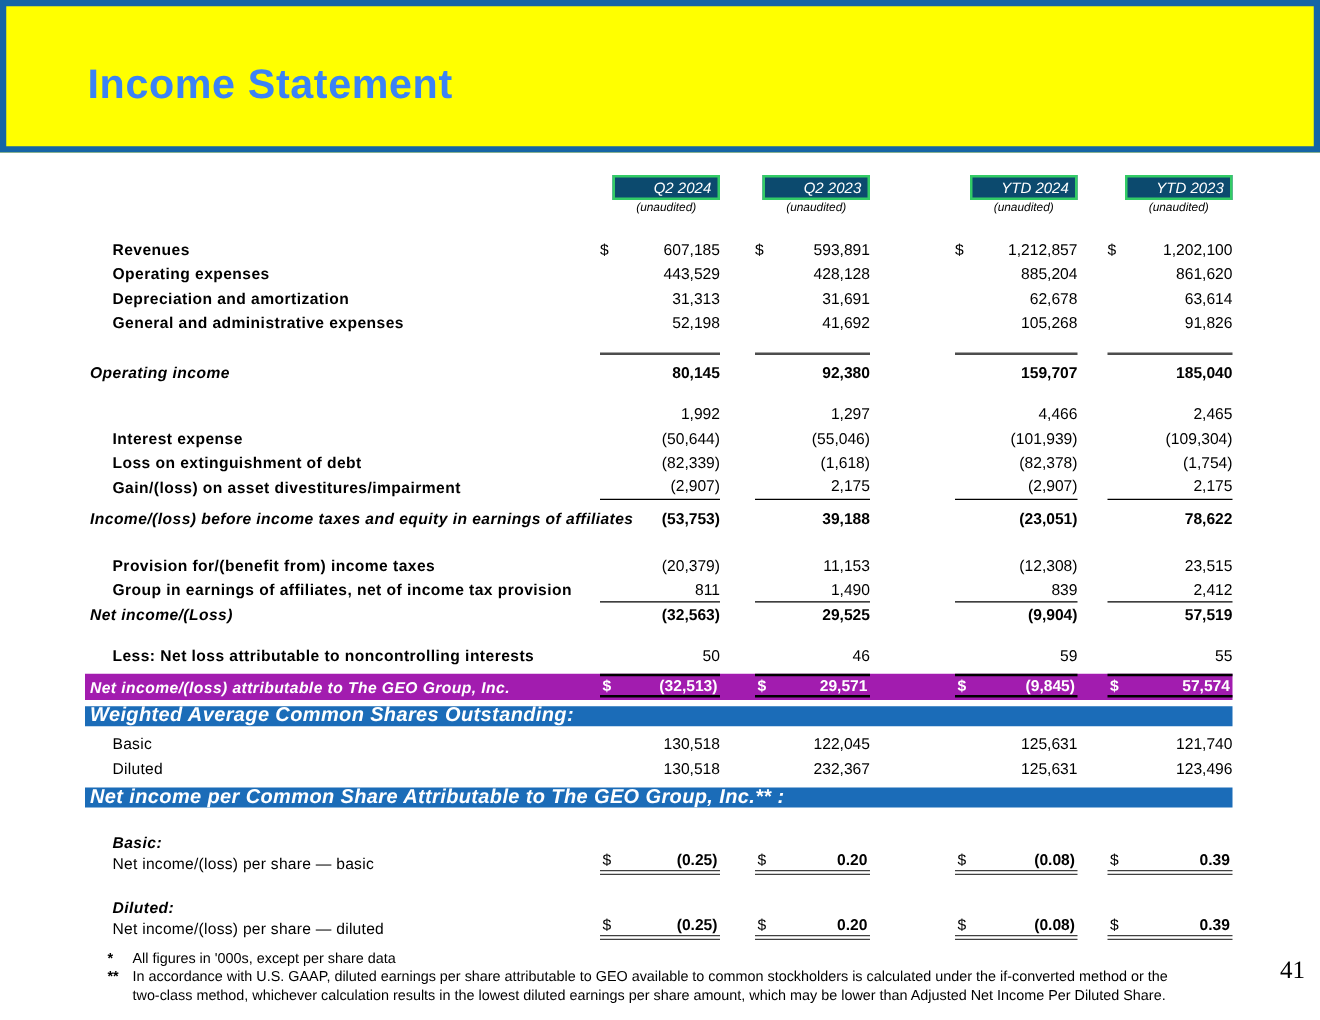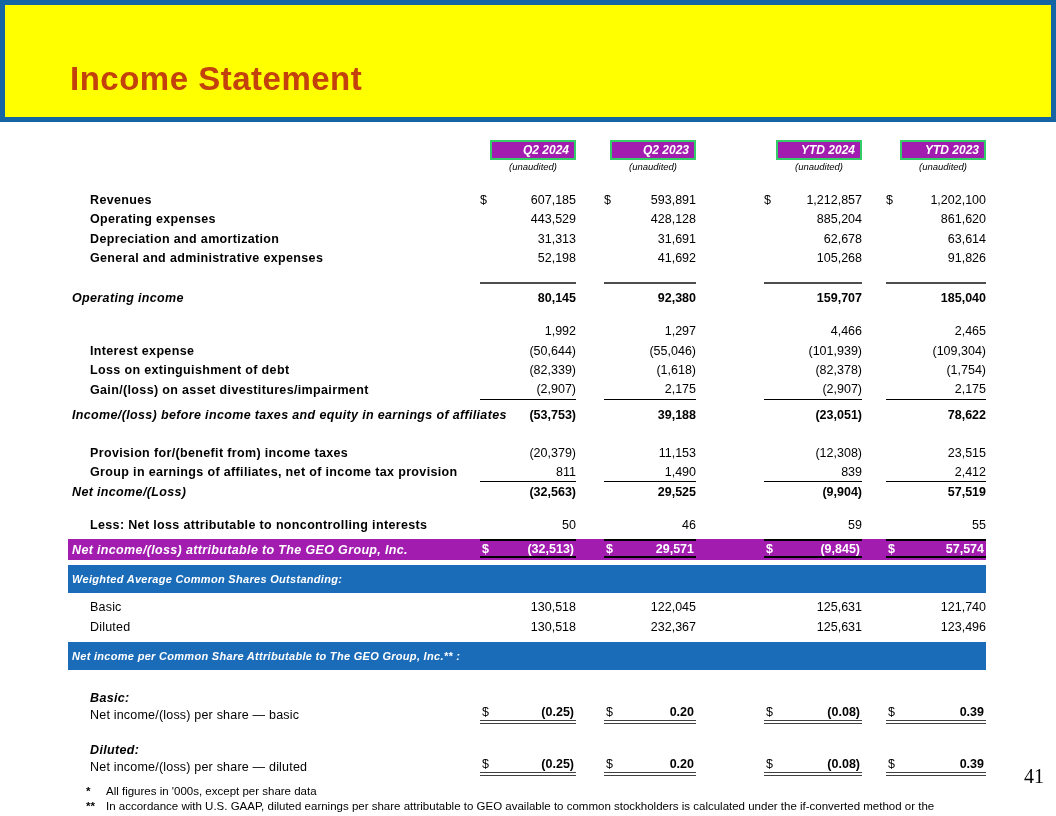--- a/index.html
+++ b/index.html
@@ -6,61 +6,61 @@
   body{
     width:1056px;height:816px;position:relative;overflow:hidden;
     background:#ffffff;font-family:"Liberation Sans",sans-serif;color:#000;
   }
   
   .header-band{
     position:absolute;top:0;left:0;width:1046px;height:112px;
     background:#FFFF00;border:5px solid #1565A5;box-sizing:content-box;
   }
   .slide-title{
-    position:absolute;left:70px;top:60px;
-    font-size:33px;font-weight:bold;color:#c2410c;letter-spacing:.5px;
+    position:absolute;left:70px;top:48px;
+    font-size:33px;font-weight:bold;color:#3b82f6;letter-spacing:.5px;
   }
   
   .content{position:absolute;left:68px;top:140px;width:918px;}
   .row{
     display:grid;
     grid-template-columns:412px 96px 28px 92px 68px 98px 24px 100px;
     align-items:center;height:19.5px;font-size:12.5px;
   }
   .lab{grid-column:1;white-space:nowrap;overflow:visible;padding-left:22px;
        font-weight:bold;letter-spacing:.35px;}
   .num{display:flex;justify-content:flex-end;align-items:center;}
   .n1{grid-column:2}.n2{grid-column:4}.n3{grid-column:6}.n4{grid-column:8}
   .dlr{margin-right:auto;}
   .num:has(.dlr){justify-content:space-between;}
   
   .header-row{height:auto;margin-bottom:18px;align-items:start;}
   .hdr{display:flex;flex-direction:column;align-items:flex-end;}
   .hbox{
-    background:#a21caf;border:2px solid #33CC66;color:#fff;
-    font-weight:bold;font-style:italic;font-size:12px;
+    background:#0c4a6e;border:2px solid #33CC66;color:#fff;
+    font-weight:normal;font-style:italic;font-size:12px;
     width:72px;text-align:right;padding:1px 5px;
   }
   .hsub{font-style:italic;font-size:9.5px;width:86px;text-align:center;margin-top:1px;}
   
   .row.subtotal .lab{padding-left:4px;font-style:italic;}
   .row.subtotal .val,.row.subtotal .dlr{font-weight:bold;}
   .row.rule{height:16px;align-items:end;margin-bottom:4px;}
   .row.rule .num{border-bottom:2.5px solid #4d4d4d;width:100%;}
   .row.u .num{align-self:stretch;border-bottom:1.5px solid #000;}
   .row.spacer{height:14px}.row.spacer-sm{height:6px}.row.spacer-lg{height:18px}
   .row.green{background:#a21caf;height:21px;margin-top:4px;color:#fff;}
   .row.green .lab{padding-left:4px;font-style:italic;}
   .row.green .num{align-self:stretch;border-top:2px solid #000;padding-bottom:2px;}
   .row.green .uwrap{display:flex;justify-content:space-between;flex:1;align-items:flex-end;
     border-bottom:2px solid #000;height:15px;padding:0 2px;}
   .row.green .val,.row.green .dlr{font-weight:bold;}
-  .row.bluebar{display:flex;align-items:center;height:28px;margin:5px 0 4px 0;
+  .row.bluebar{display:flex;align-items:center;height:16px;margin:5px 0 4px 0;
     background:#1B6CB8;color:#fff;font-weight:bold;font-style:italic;
-    font-size:11px;padding-left:4px;box-sizing:border-box;letter-spacing:.3px;}
+    font-size:16px;padding-left:4px;box-sizing:border-box;letter-spacing:.3px;}
   .row.share{height:20px;}
   .row.share .lab{font-weight:normal;letter-spacing:.2px;}
   .row.sublabel{height:15px;margin-top:20px;}
   .row.sublabel .lab{font-style:italic;}
   .row.pershare{height:17px;margin-bottom:8px;}
   .row.pershare .lab{font-weight:normal;letter-spacing:.2px;}
   .row.pershare .num{border-bottom:4px double #404040;align-self:end;padding:0 2px 1px 2px;}
   .row.pershare .val{font-weight:bold;}
   
   .footnotes{margin-top:10px;padding-left:18px;font-size:11.5px;line-height:15px;}

